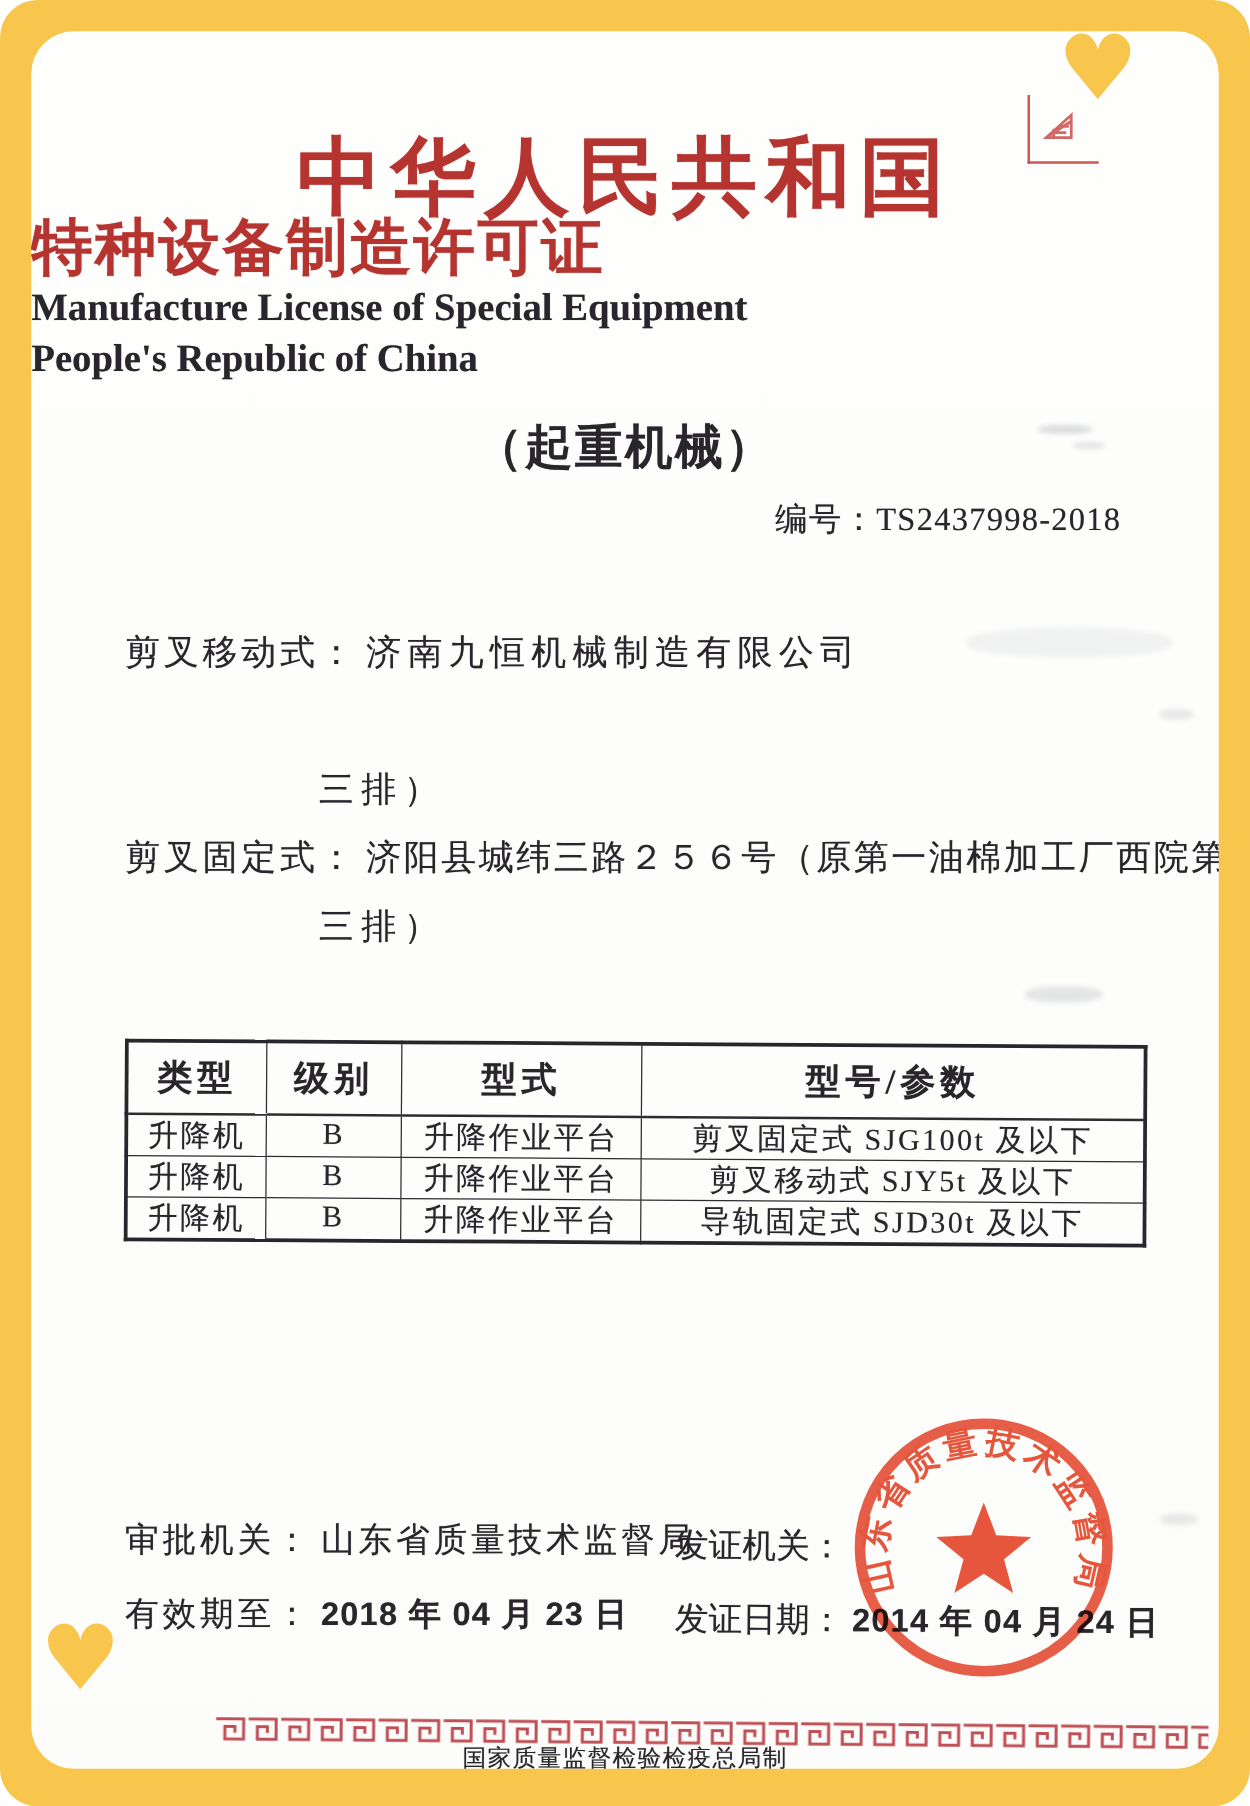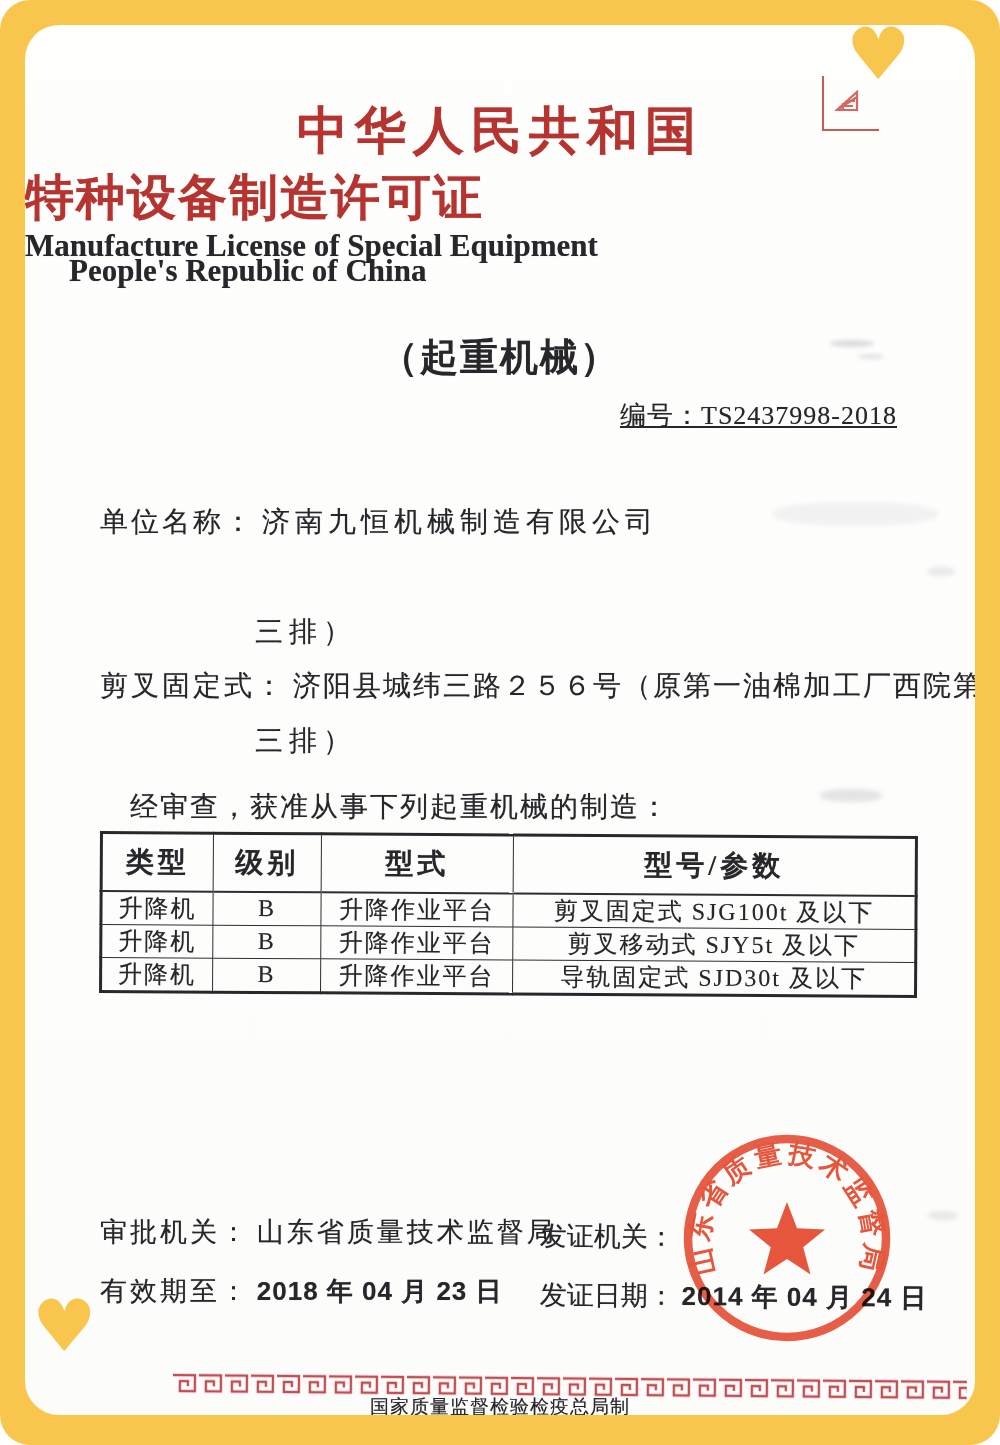--- a/index.html
+++ b/index.html
@@ -17,30 +17,30 @@
   .frame{position:absolute;inset:0;background:var(--frame-yellow);border-radius:30px;}
   .paper{position:absolute;left:25px;top:25px;width:950px;height:1390px;
          background:linear-gradient(180deg,#fefefd 0%,#fcfcfa 100%);
          border-radius:34px;overflow:hidden;}
   .abs{position:absolute;}
   .ink{color:var(--ink);text-shadow:0 0 .7px rgba(25,25,35,.45);}
   .red{color:var(--title-red);text-shadow:0 0 .8px rgba(160,35,35,.5);}
 
   .title-cn-1{top:72px;left:0;width:100%;text-align:center;
     font-family:"Liberation Sans", sans-serif;font-weight:700;
-    font-size:51px;letter-spacing:7px;}
+    font-size:68px;letter-spacing:7px;}
   .title-cn-2{top:140px;left:0;width:100%;text-align:left;
     font-family:"Liberation Sans", sans-serif;font-weight:700;
     font-size:49px;letter-spacing:2px;}
   .title-en{left:0;width:100%;text-align:left;
     font-family:"Liberation Serif", serif;font-weight:700;font-size:31px;}
-  .en1{top:203px;} .en2{top:228px;padding-left:44px;}
+  .en1{top:203px;} .en2{top:244px;}
   .subtitle{top:307px;left:0;width:100%;text-align:center;
     font-size:38px;font-weight:600;letter-spacing:2px;}
-  .serial{top:373px;left:595px;font-size:26px;letter-spacing:1px;text-decoration:underline;}
+  .serial{top:373px;left:595px;font-size:26px;letter-spacing:1px;}
 
   .inforow{left:75px;font-size:28px;white-space:nowrap;}
   .flabel{display:inline-block;min-width:152px;letter-spacing:3px;}
   .cont{left:230px;font-size:28px;letter-spacing:6px;text-align:right;}
   .note{top:763px;left:105px;font-size:28px;letter-spacing:2px;}
 
   table.lic{position:absolute;left:75px;top:806px;width:815px;
     border-collapse:collapse;transform:rotate(.35deg);transform-origin:left top;
     table-layout:fixed;}
   table.lic th,table.lic td{border:1.6px solid #2e2c31;text-align:center;
@@ -95,30 +95,29 @@
     <div class="abs title-cn-2 red">特种设备制造许可证</div>
     <div class="abs title-en en1 ink">Manufacture License of Special Equipment</div>
     <div class="abs title-en en2 ink">People's Republic of China</div>
     <div class="abs subtitle ink">（起重机械）</div>
 
     <div class="abs serial ink">
       <span>编号：</span><span>TS2437998-2018</span>
     </div>
 
     <div class="abs inforow ink" style="top:478px">
-      <span class="flabel">单位名称：</span>
+      <span class="flabel">剪叉移动式：</span>
       <span style="letter-spacing:5px">济南九恒机械制造有限公司</span>
     </div>
     <div class="abs cont ink" style="top:588px">三排）</div>
     <div class="abs inforow ink" style="top:642px">
       <span class="flabel">剪叉固定式：</span>
       <span style="letter-spacing:2px">济阳县城纬三路２５６号（原第一油棉加工厂西院第</span>
     </div>
     <div class="abs cont ink" style="top:697px">三排）</div>
-    <div class="abs note ink">经审查，获准从事下列起重机械的制造：</div>
 
     <table class="lic">
       <colgroup>
         <col style="width:112px">
           <col style="width:108px">
           <col style="width:192px">
           <col style="width:403px">
       </colgroup>
       <thead>
         <tr>

